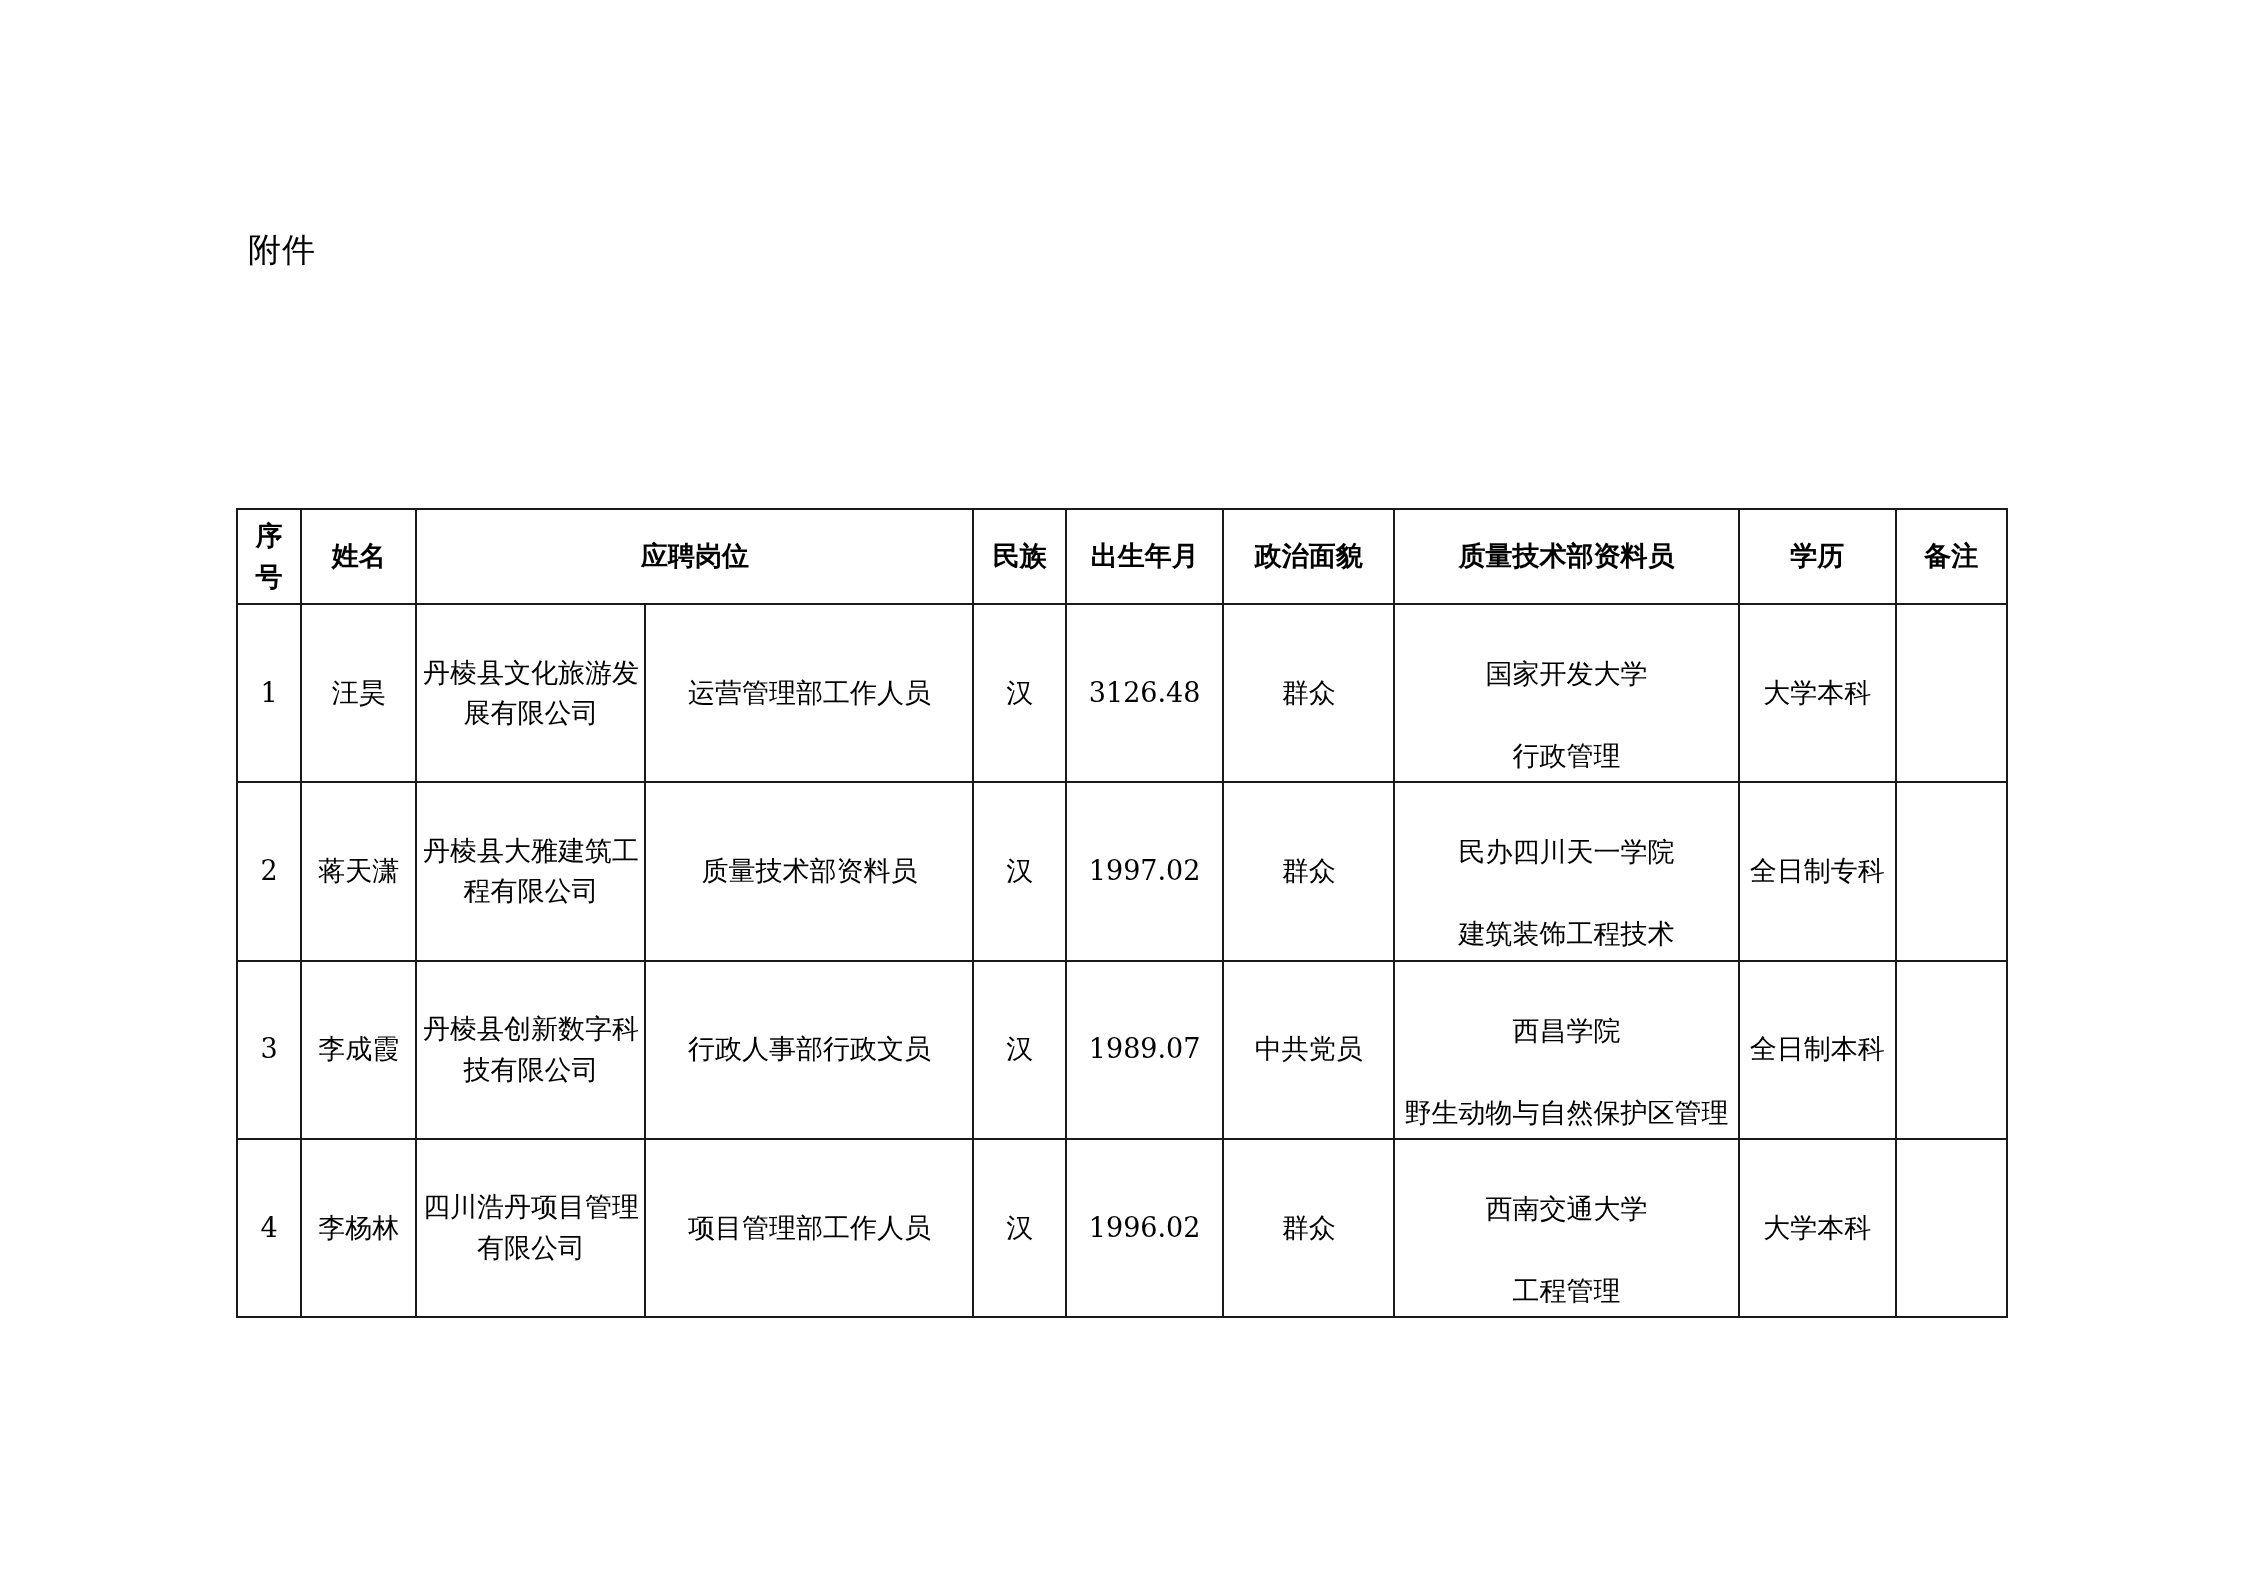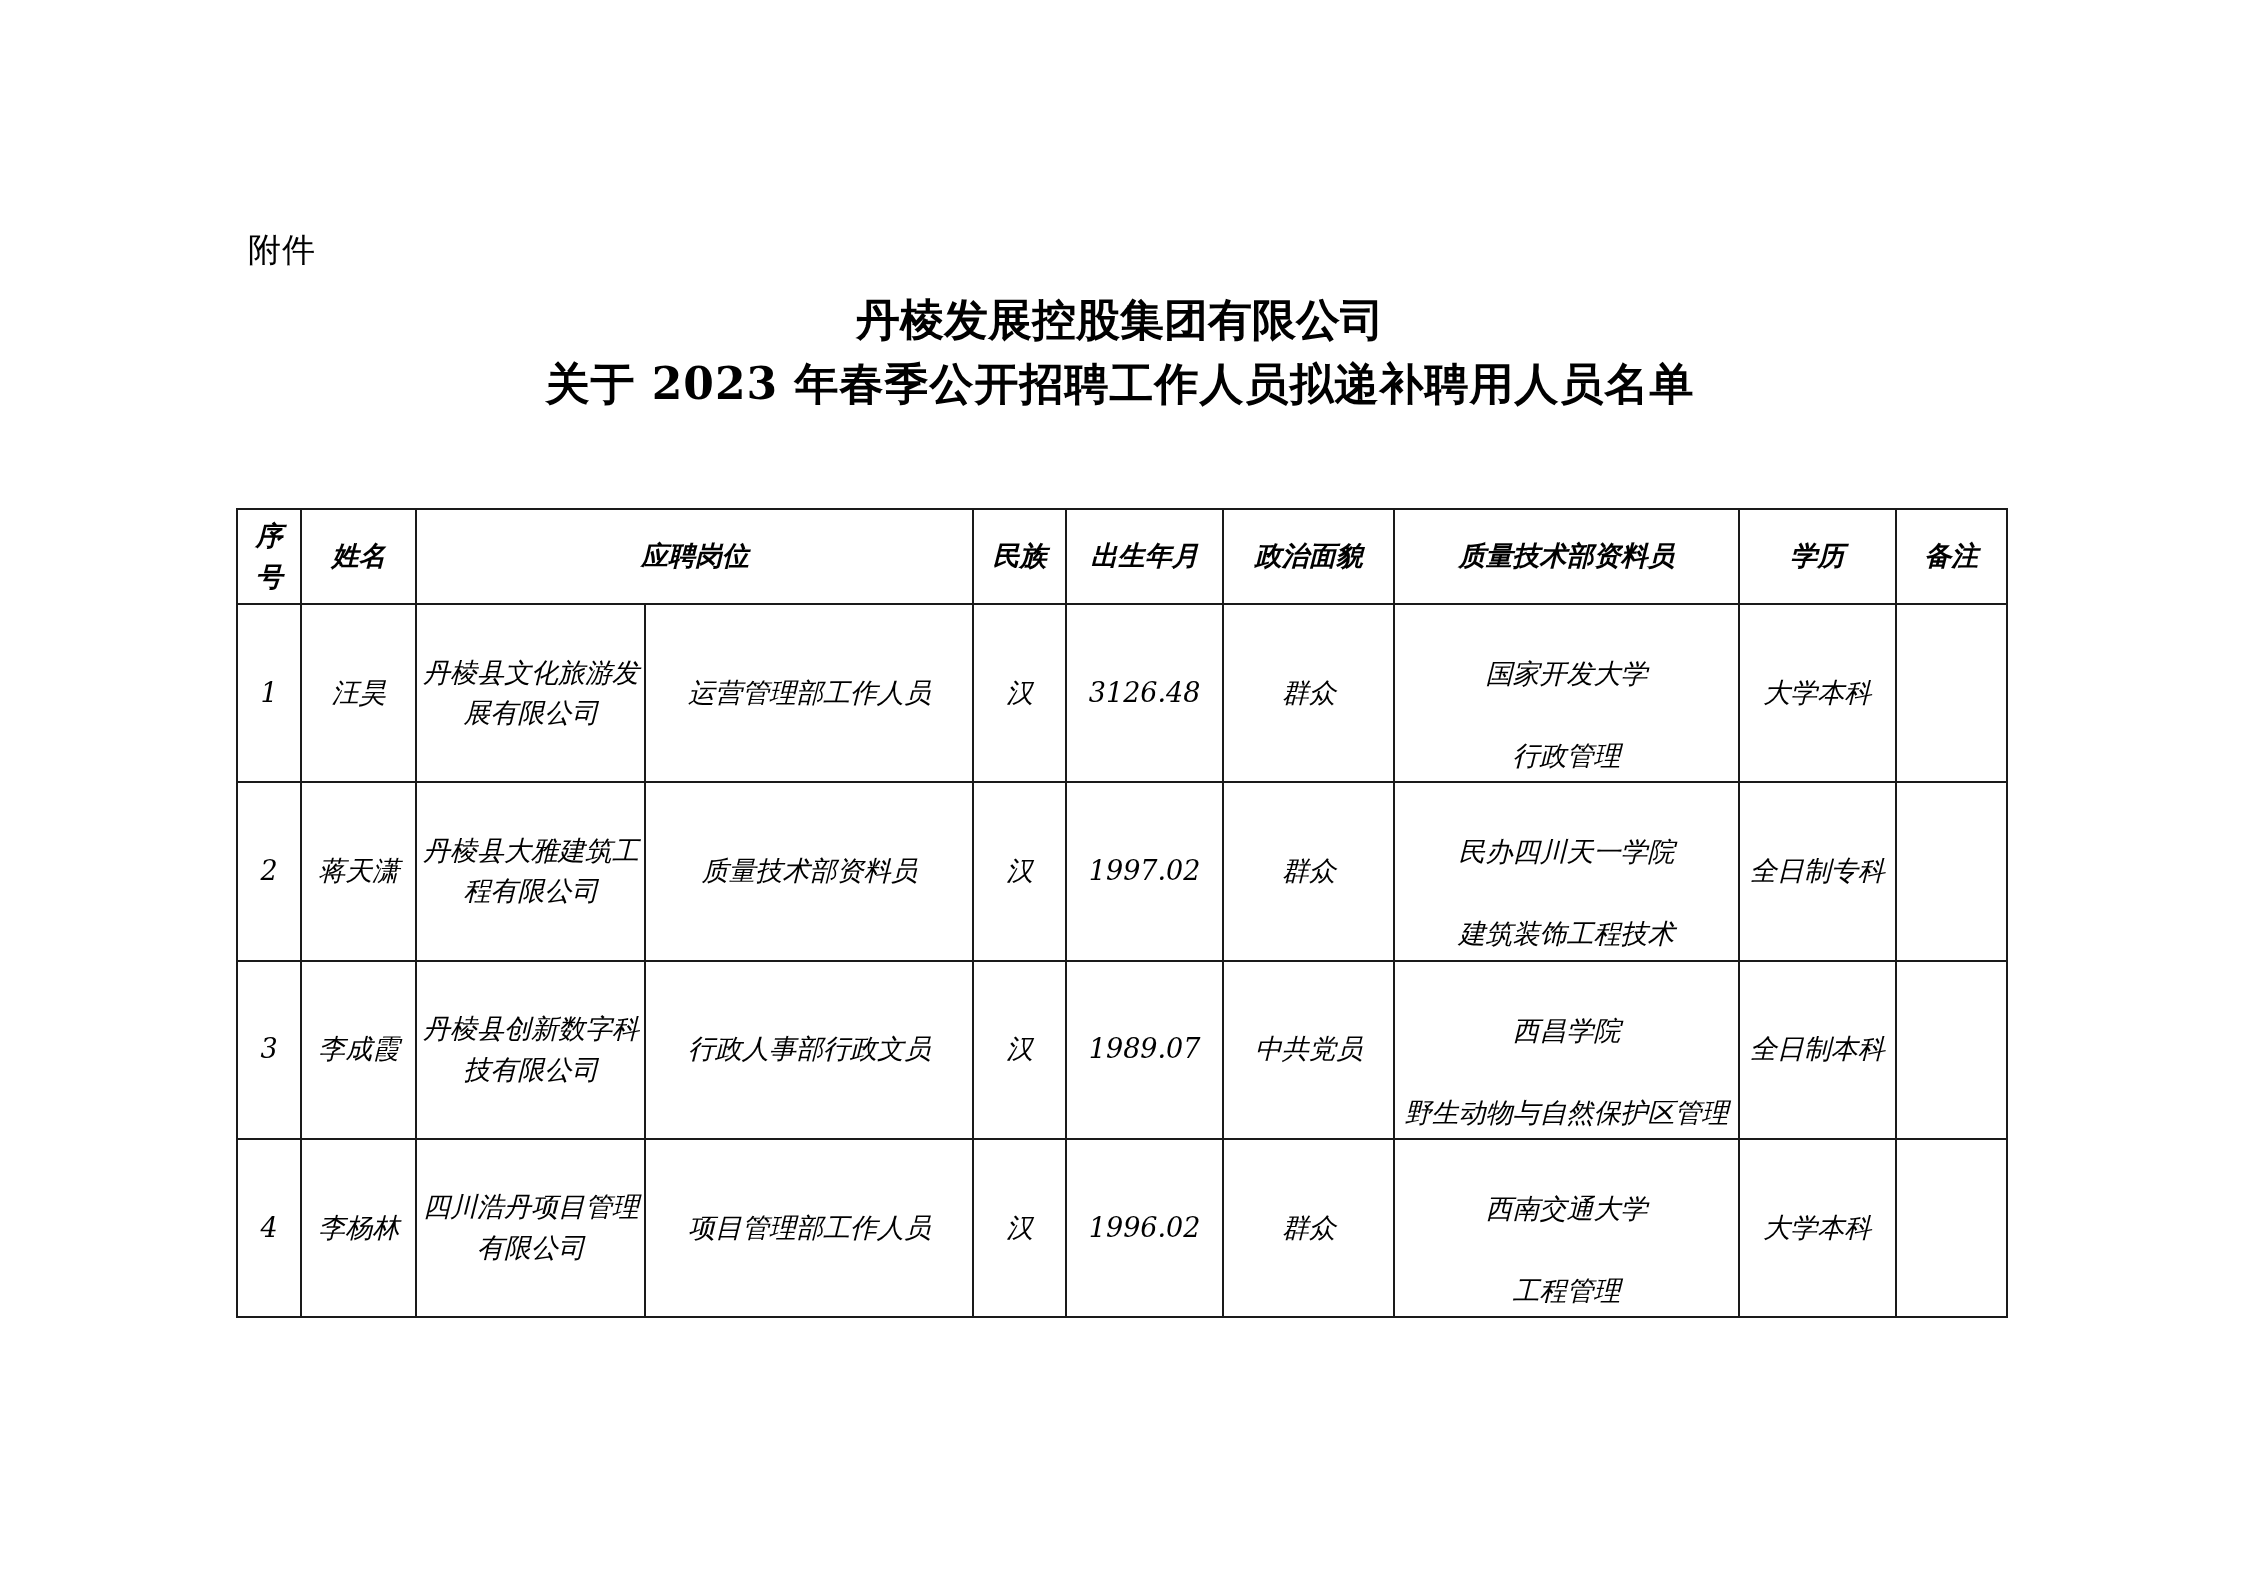--- a/index.html
+++ b/index.html
@@ -42,21 +42,20 @@
   .doc-title .line2 {
     letter-spacing: 1px;
   }
   table.roster {
     position: absolute;
     left: 236px;
     top: 508px;
     width: 1772px;
     border-collapse: collapse;
     table-layout: fixed;
-    font-style: italic;
   }
   table.roster th,
   table.roster td {
     border: 2px solid #1a1a1a;
     text-align: center;
     vertical-align: middle;
     font-size: 27px;
     line-height: 1.5;
     padding: 6px 4px;
     font-family: "DejaVu Serif", "Liberation Serif", serif;
@@ -89,24 +88,20 @@
   .unit-cell { font-size: 26px; margin-top: 36px; }
   .nowrap { white-space: nowrap; }
 </style>
 </head>
 <body>
 
 <div class="page">
 
   <div class="attachment-label">附件</div>
 
-  <div class="doc-title">
-    <div class="line1">丹棱发展控股集团有限公司</div>
-    <div class="line2">关于 2023 年春季公开招聘工作人员拟递补聘用人员名单</div>
-  </div>
 
   <table class="roster">
     <colgroup>
       <col class="col-idx">
       <col class="col-name">
       <col class="col-unit">
       <col class="col-post">
       <col class="col-eth">
       <col class="col-birth">
       <col class="col-pol">

